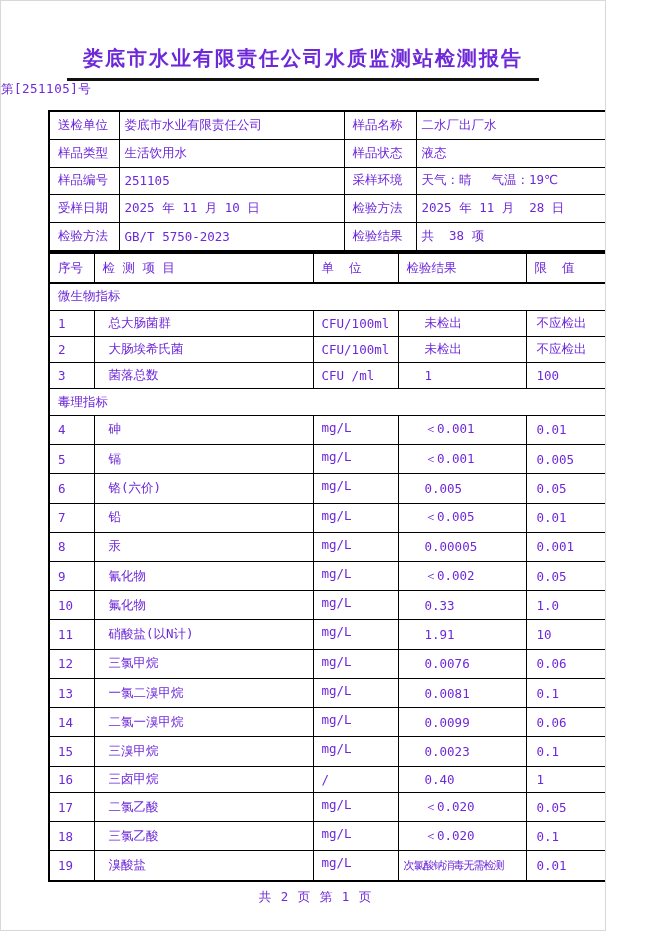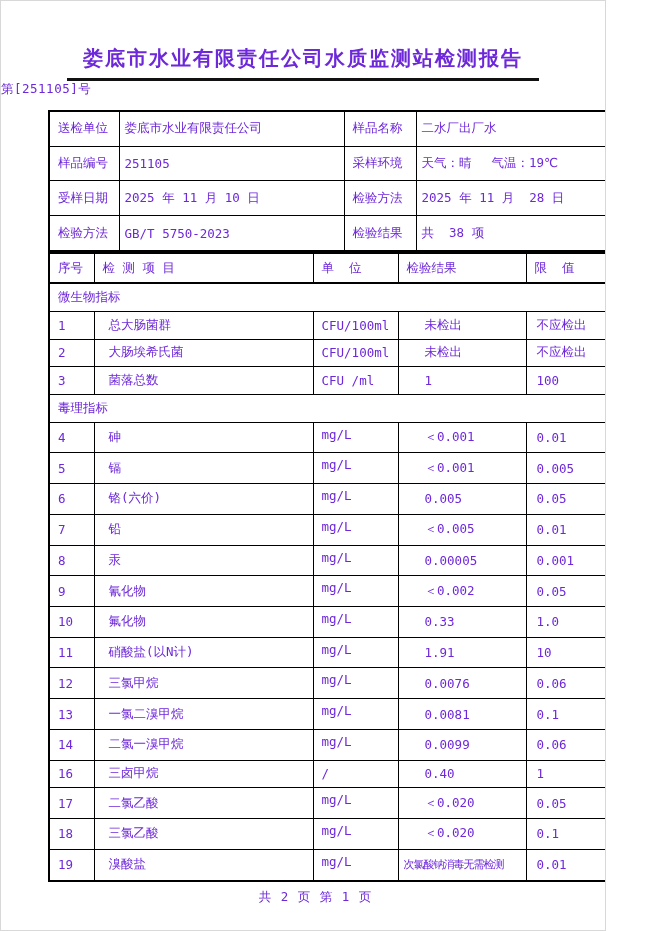--- a/index.html
+++ b/index.html
@@ -86,20 +86,26 @@
         <col style="width:219px">
     </colgroup>
     <tbody id="info-body">
         <tr>
           <td class="info-label">送检单位</td>
           <td class="info-value">娄底市水业有限责任公司</td>
           <td class="info-label">样品名称</td>
           <td class="info-value">二水厂出厂水</td>
         </tr>
         <tr>
+          <td class="info-label">样品类型</td>
+          <td class="info-value">生活饮用水</td>
+          <td class="info-label">样品状态</td>
+          <td class="info-value">液态</td>
+        </tr>
+        <tr>
           <td class="info-label">样品编号</td>
           <td class="info-value">251105</td>
           <td class="info-label">采样环境</td>
           <td class="info-value">天气：晴　 气温：19℃</td>
         </tr>
         <tr>
           <td class="info-label">受样日期</td>
           <td class="info-value">2025 年 11 月 10 日</td>
           <td class="info-label">检验方法</td>
           <td class="info-value">2025 年 11 月  28 日</td>
@@ -229,20 +235,27 @@
           <td class="limit-cell">0.1</td>
         </tr>
         <tr>
           <td class="seq-cell">14</td>
           <td class="item-cell">二氯一溴甲烷</td>
           <td class="unit-cell unit-top">mg/L</td>
           <td class="result-cell">0.0099</td>
           <td class="limit-cell">0.06</td>
         </tr>
         <tr>
+          <td class="seq-cell">15</td>
+          <td class="item-cell">三溴甲烷</td>
+          <td class="unit-cell unit-top">mg/L</td>
+          <td class="result-cell">0.0023</td>
+          <td class="limit-cell">0.1</td>
+        </tr>
+        <tr>
           <td class="seq-cell">16</td>
           <td class="item-cell">三卤甲烷</td>
           <td class="unit-cell">/</td>
           <td class="result-cell">0.40</td>
           <td class="limit-cell">1</td>
         </tr>
         <tr>
           <td class="seq-cell">17</td>
           <td class="item-cell">二氯乙酸</td>
           <td class="unit-cell unit-top">mg/L</td>

